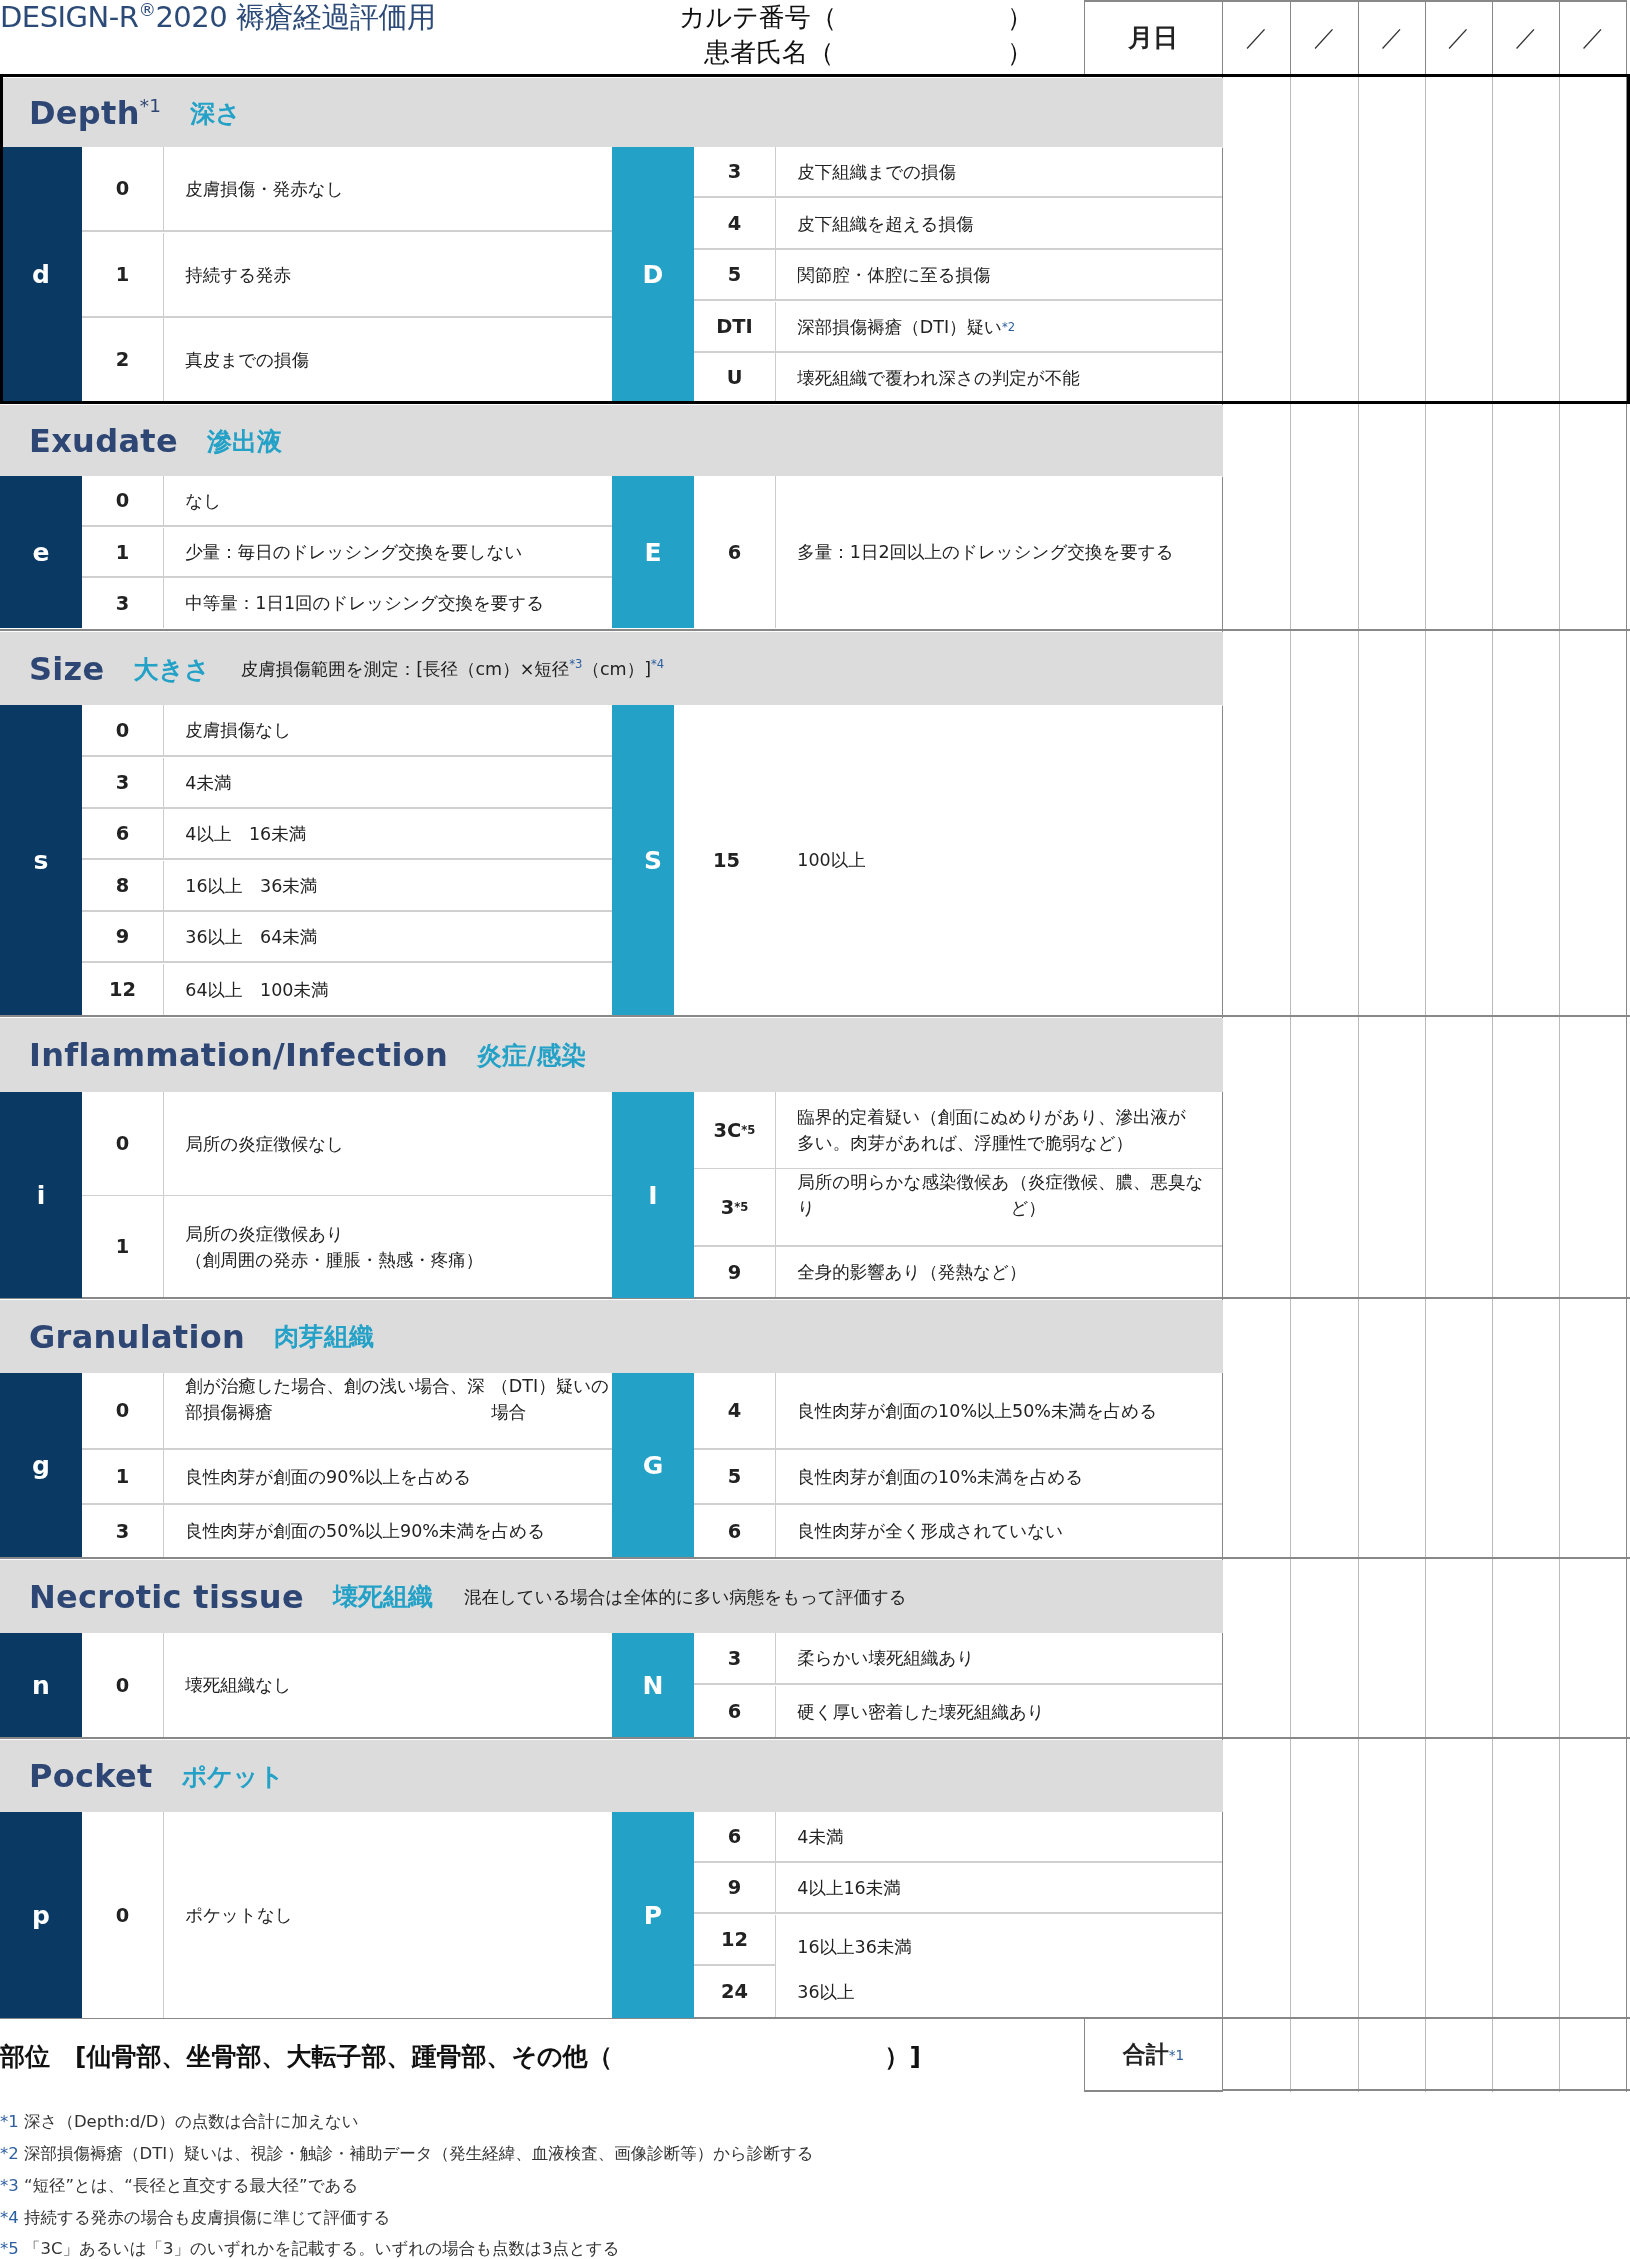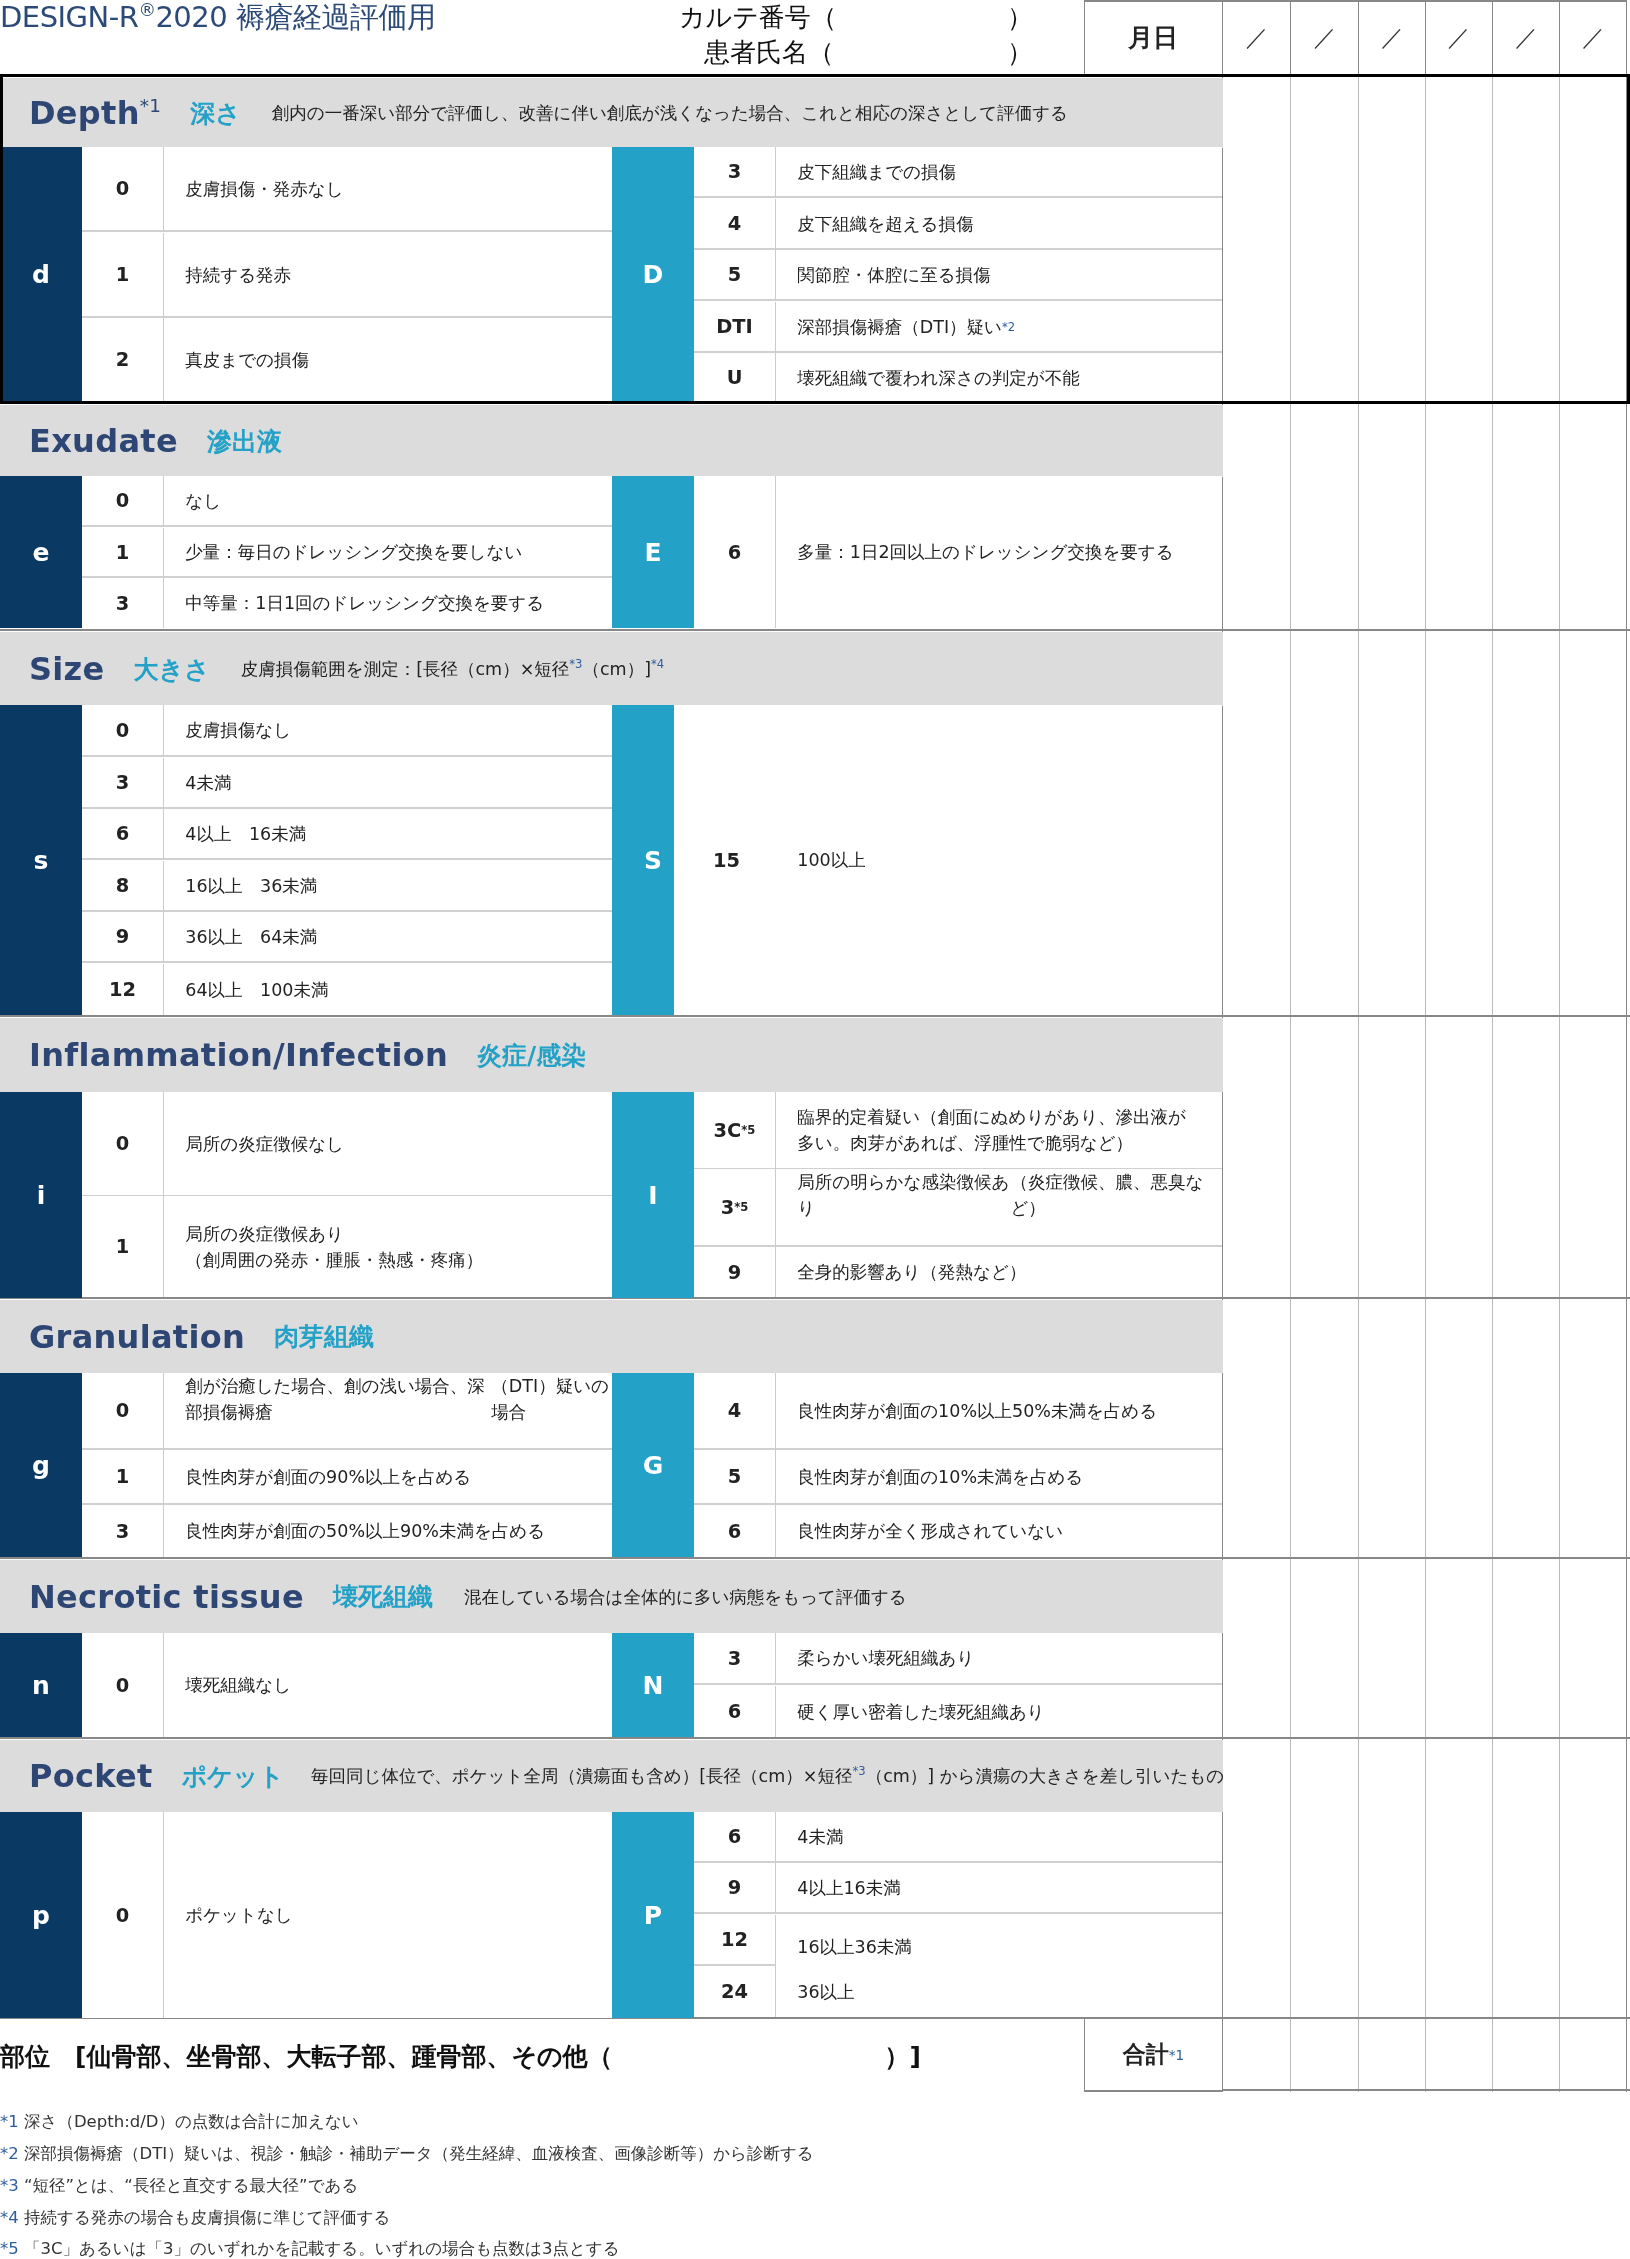--- a/index.html
+++ b/index.html
@@ -78,21 +78,20 @@
 <div class="abs hline" style="left:0;top:629px;width:1630px;"></div>
 <div class="abs hline" style="left:0;top:1015px;width:1630px;"></div>
 <div class="abs hline" style="left:0;top:1297px;width:1630px;"></div>
 <div class="abs hline" style="left:0;top:1557px;width:1630px;"></div>
 <div class="abs hline" style="left:0;top:1737px;width:1630px;"></div>
 <div class="abs hline" style="left:0;top:2017px;width:1630px;"></div>
 
 <div class="abs sec-head" style="top:78px;height:70px;">
   <span class="en"><span>Depth</span><sup>*1</sup></span>
   <span class="jp">深さ</span>
-  <span class="note">創内の一番深い部分で評価し、改善に伴い創底が浅くなった場合、これと相応の深さとして評価する</span>
 </div>
 <div class="abs codeL" style="top:147px;height:254px;">d</div>
 <div class="abs codeR" style="top:147px;height:254px;">D</div>
 
 <div class="abs cell score" style="left:82px;top:147px;width:82px;height:85px;">0</div>
 <div class="abs cell desc" style="left:164px;top:147px;width:448px;height:85px;">皮膚損傷・発赤なし</div>
 <div class="abs cell score" style="left:82px;top:233px;width:82px;height:85px;">1</div>
 <div class="abs cell desc" style="left:164px;top:233px;width:448px;height:85px;">持続する発赤</div>
 <div class="abs cell score" style="left:82px;top:318px;width:82px;height:83px;border-bottom:none;">2</div>
 <div class="abs cell desc" style="left:164px;top:318px;width:448px;height:83px;border-bottom:none;">真皮までの損傷</div>
@@ -213,21 +212,20 @@
 <div class="abs cell score" style="left:82px;top:1633px;width:82px;height:104px;border-bottom:none;">0</div>
 <div class="abs cell desc" style="left:164px;top:1633px;width:448px;height:104px;border-bottom:none;">壊死組織なし</div>
 <div class="abs cell score" style="left:694px;top:1633px;width:82px;height:52px;">3</div>
 <div class="abs cell desc" style="left:776px;top:1633px;width:446px;height:52px;">柔らかい壊死組織あり</div>
 <div class="abs cell score" style="left:694px;top:1686px;width:82px;height:51px;border-bottom:none;">6</div>
 <div class="abs cell desc" style="left:776px;top:1686px;width:446px;height:51px;border-bottom:none;">硬く厚い密着した壊死組織あり</div>
 
 <div class="abs sec-head" style="top:1740px;height:72px;">
   <span class="en">Pocket</span>
   <span class="jp">ポケット</span>
-  <span class="note" style="margin-left:27px;"><span>毎回同じ体位で、ポケット全周（潰瘍面も含め）[長径（cm）×短径</span><sup>*3</sup><span>（cm）] から潰瘍の大きさを差し引いたもの</span></span>
 </div>
 <div class="abs codeL" style="top:1812px;height:206px;">p</div>
 <div class="abs codeR" style="top:1812px;height:206px;">P</div>
 <div class="abs cell score" style="left:82px;top:1812px;width:82px;height:206px;border-bottom:none;">0</div>
 <div class="abs cell desc" style="left:164px;top:1812px;width:448px;height:206px;border-bottom:none;">ポケットなし</div>
 <div class="abs cell score" style="left:694px;top:1812px;width:82px;height:51px;">6</div>
 <div class="abs cell desc" style="left:776px;top:1812px;width:446px;height:51px;">4未満</div>
 <div class="abs cell score" style="left:694px;top:1863px;width:82px;height:51px;">9</div>
 <div class="abs cell desc" style="left:776px;top:1863px;width:446px;height:51px;">4以上16未満</div>
 <div class="abs cell score" style="left:694px;top:1915px;width:82px;height:51px;">12</div>

